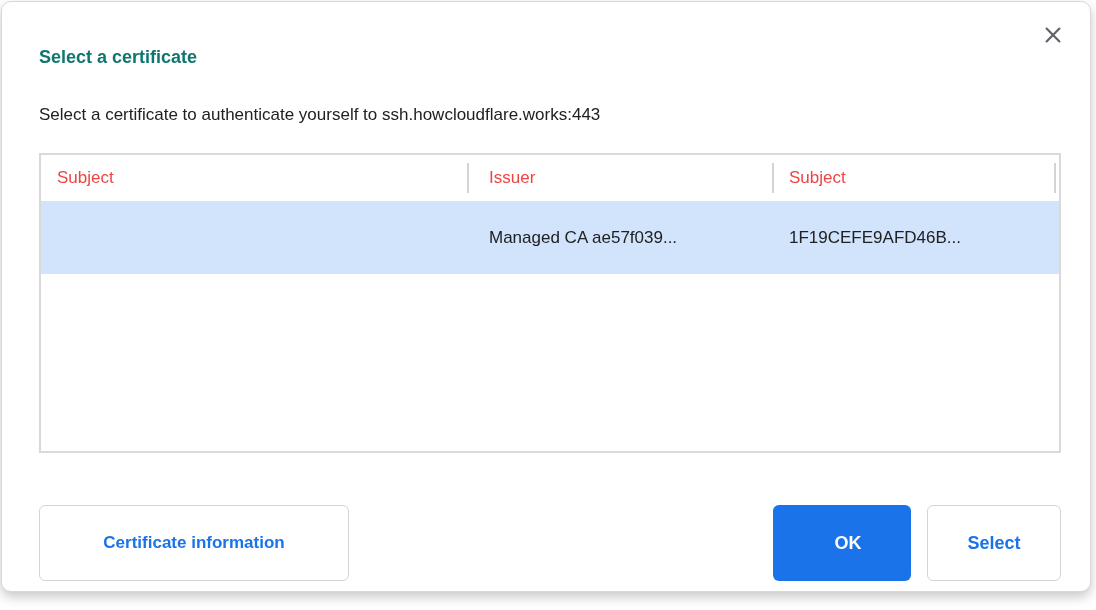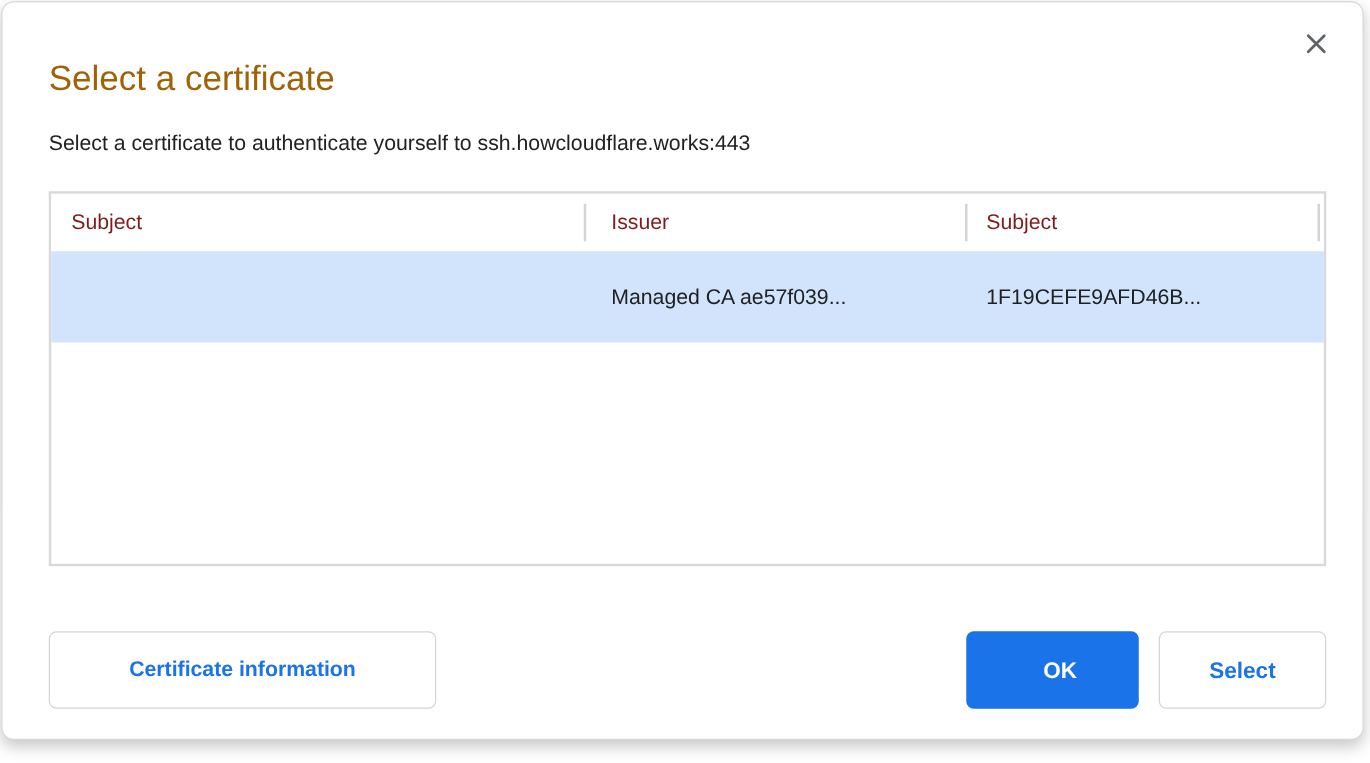--- a/index.html
+++ b/index.html
@@ -23,23 +23,23 @@
     position: absolute;
     top: 20px; right: 24px;
     width: 26px; height: 26px;
     display: flex; align-items: center; justify-content: center;
     cursor: pointer;
     background: transparent; border: none;
   }
   .dlg-title {
     position: absolute;
     left: 37px; top: 45px;
-    font-size: 28px;
-    color: #a16207;
-    font-weight: 400;
+    font-size: 18px;
+    color: #0f766e;
+    font-weight: 700;
   }
   .dlg-subtitle {
     position: absolute;
     left: 37px; top: 103px;
     font-size: 17px;
     color: #202124;
     font-weight: 400;
   }
   .cert-table {
     position: absolute;
@@ -50,21 +50,21 @@
   }
   .thead {
     position: relative;
     height: 46px;
     background: #ffffff;
   }
   .th {
     position: absolute;
     top: 13px;
     font-size: 17px;
-    color: #7f1d1d;
+    color: #ef4444;
     font-weight: 400;
     white-space: nowrap;
   }
   .th-subject { left: 16px; }
   .th-issuer  { left: 448px; }
   .th-serial  { left: 748px; }
   .col-divider {
     position: absolute;
     top: 8px;
     width: 2px; height: 30px;
@@ -93,21 +93,21 @@
     width: 427px; height: 69px;
     border: 3px solid #1a73e8;
     border-radius: 5px;
     padding-left: 14px;
   }
   .cell-issuer { left: 448px; }
   .cell-serial { left: 748px; }
   .btn {
     position: absolute;
     top: 503px;
-    height: 62px;
+    height: 76px;
     border-radius: 6px;
     font-family: "Liberation Sans", sans-serif;
     font-size: 17px;
     font-weight: 700;
     cursor: pointer;
     display: flex; align-items: center; justify-content: center;
   }
   .btn-cert-info {
     left: 37px;
     width: 310px;

